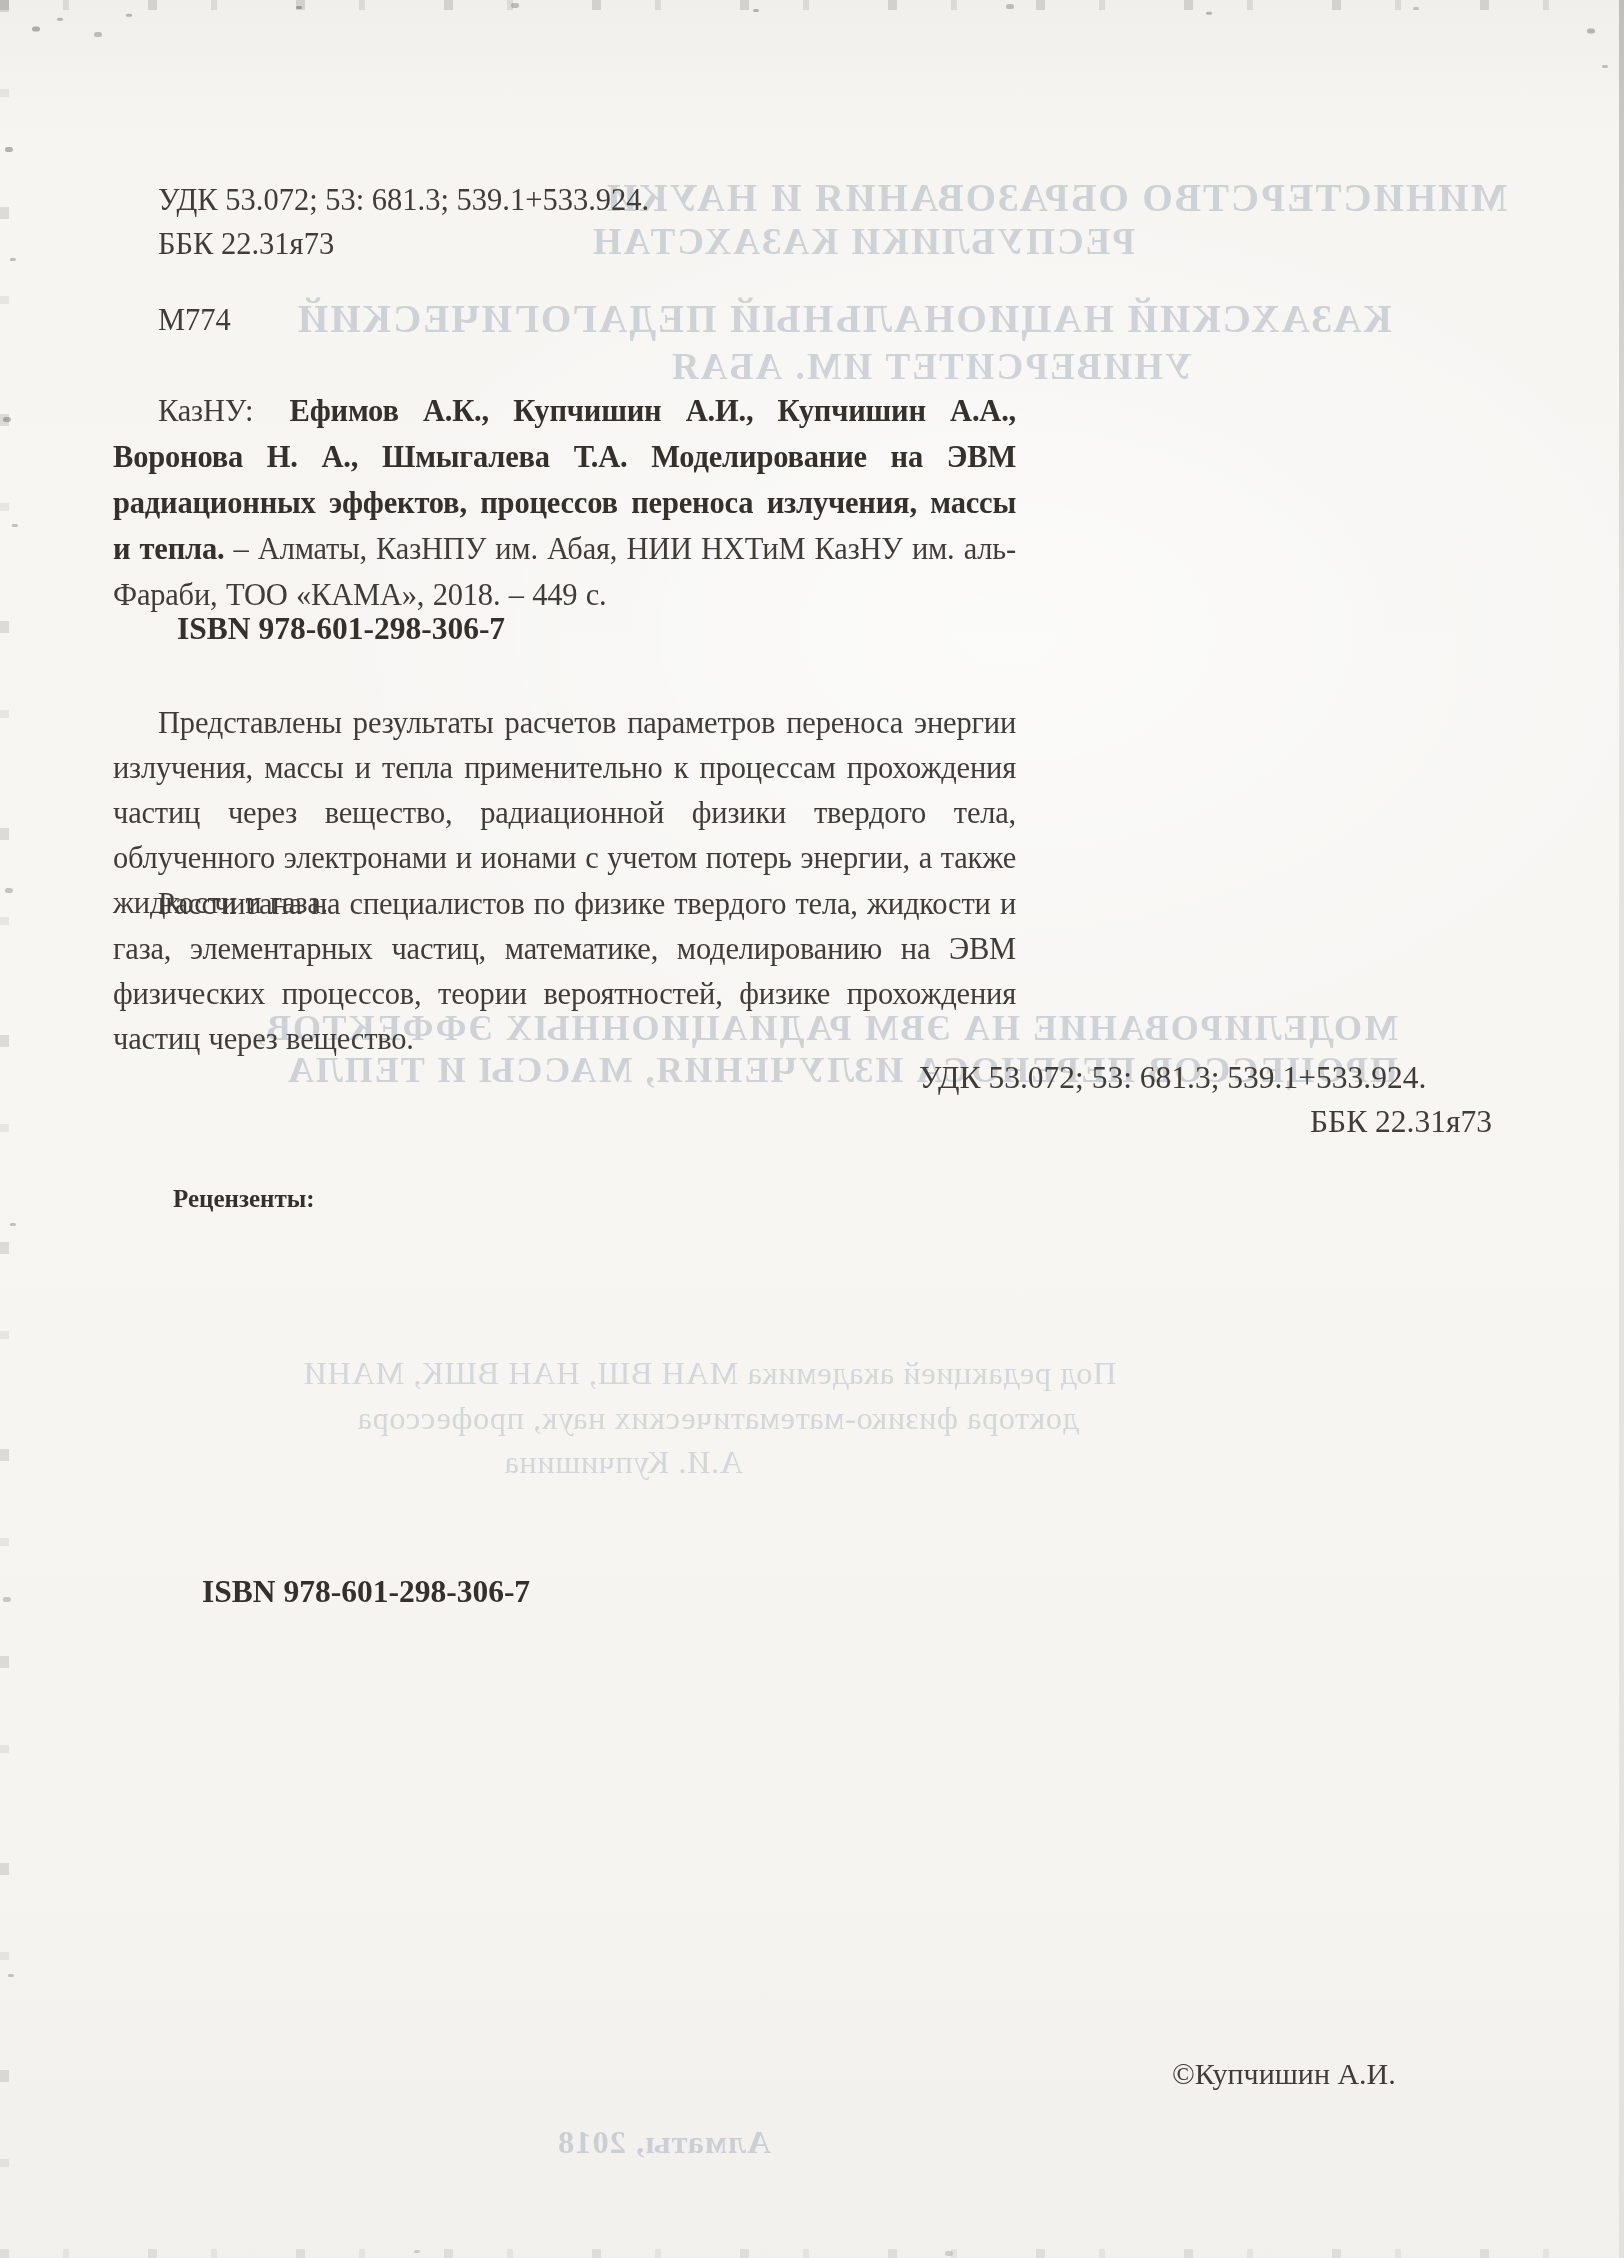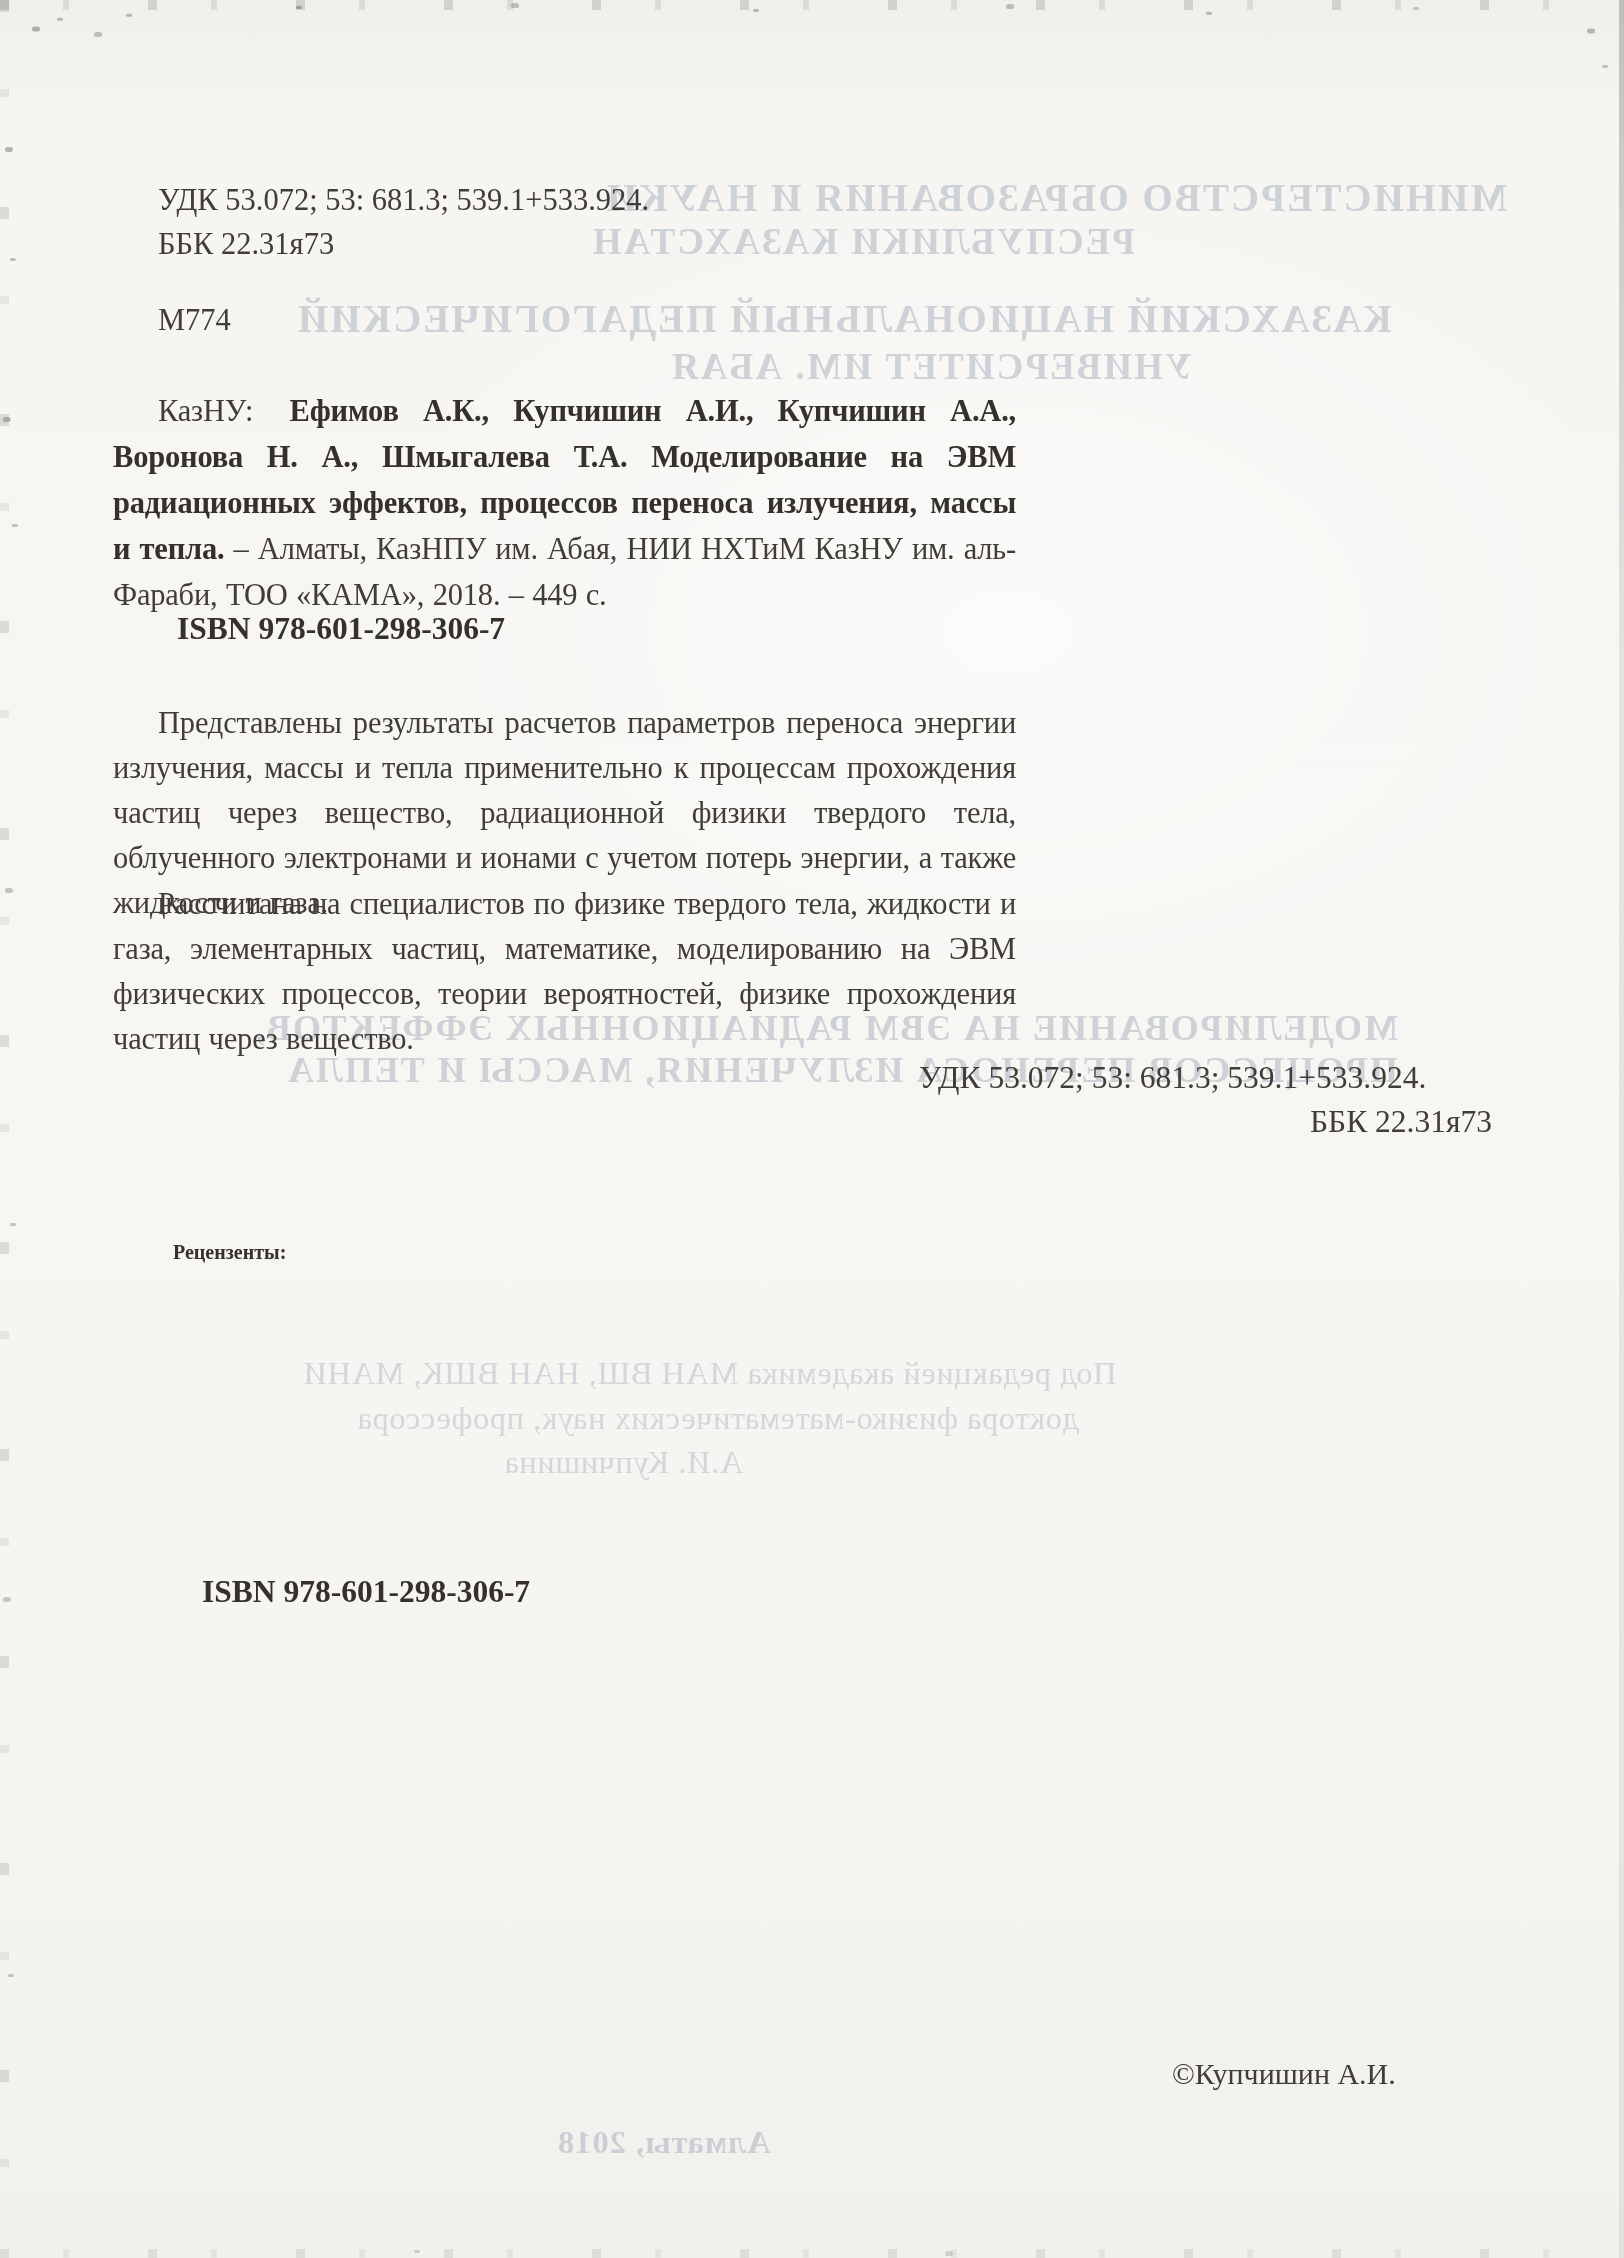--- a/index.html
+++ b/index.html
@@ -94,21 +94,21 @@
 
   <div class="abs txt b" style="left:165px;top:611px;font-size:31.5px;">ISBN 978-601-298-306-7</div>
 
   <p class="abs para indent" style="left:113px;top:882px;line-height:45px;">Рассчитана на специалистов по физике твердого тела, жидкости и газа, элементарных частиц, математике, моделированию на ЭВМ физических процессов, теории вероятностей, физике прохождения частиц через вещество.</p>
 
   <p class="abs para indent" style="left:113px;top:701px;line-height:45px;">Представлены результаты расчетов параметров переноса энергии излучения, массы и тепла применительно к процессам прохождения частиц через вещество, радиационной физики твердого тела, облученного электронами и ионами с учетом потерь энергии, а также жидкости и газа.</p>
 
   <div class="abs txt" style="left:919px;top:1060px;font-size:31.5px;">УДК 53.072; 53: 681.3; 539.1+533.924.</div>
   <div class="abs txt" style="left:1310px;top:1104px;font-size:31.5px;">ББК 22.31я73</div>
 
-  <div class="abs txt b" style="left:161px;top:1241px;font-size:20px;">Рецензенты:</div>
+  <div class="abs txt b" style="left:161px;top:1185px;font-size:25px;">Рецензенты:</div>
 
   <div class="abs txt b" style="left:190px;top:1574px;font-size:31.5px;">ISBN 978-601-298-306-7</div>
 
   <div class="abs txt" style="left:1172px;top:2057px;font-size:30px;">©Купчишин А.И.</div>
 
   <div class="edge-top"></div>
   <div class="edge-bottom"></div>
   <div class="edge-left"></div>
   <div class="edge-right"></div>
   <div class="speck"></div>

